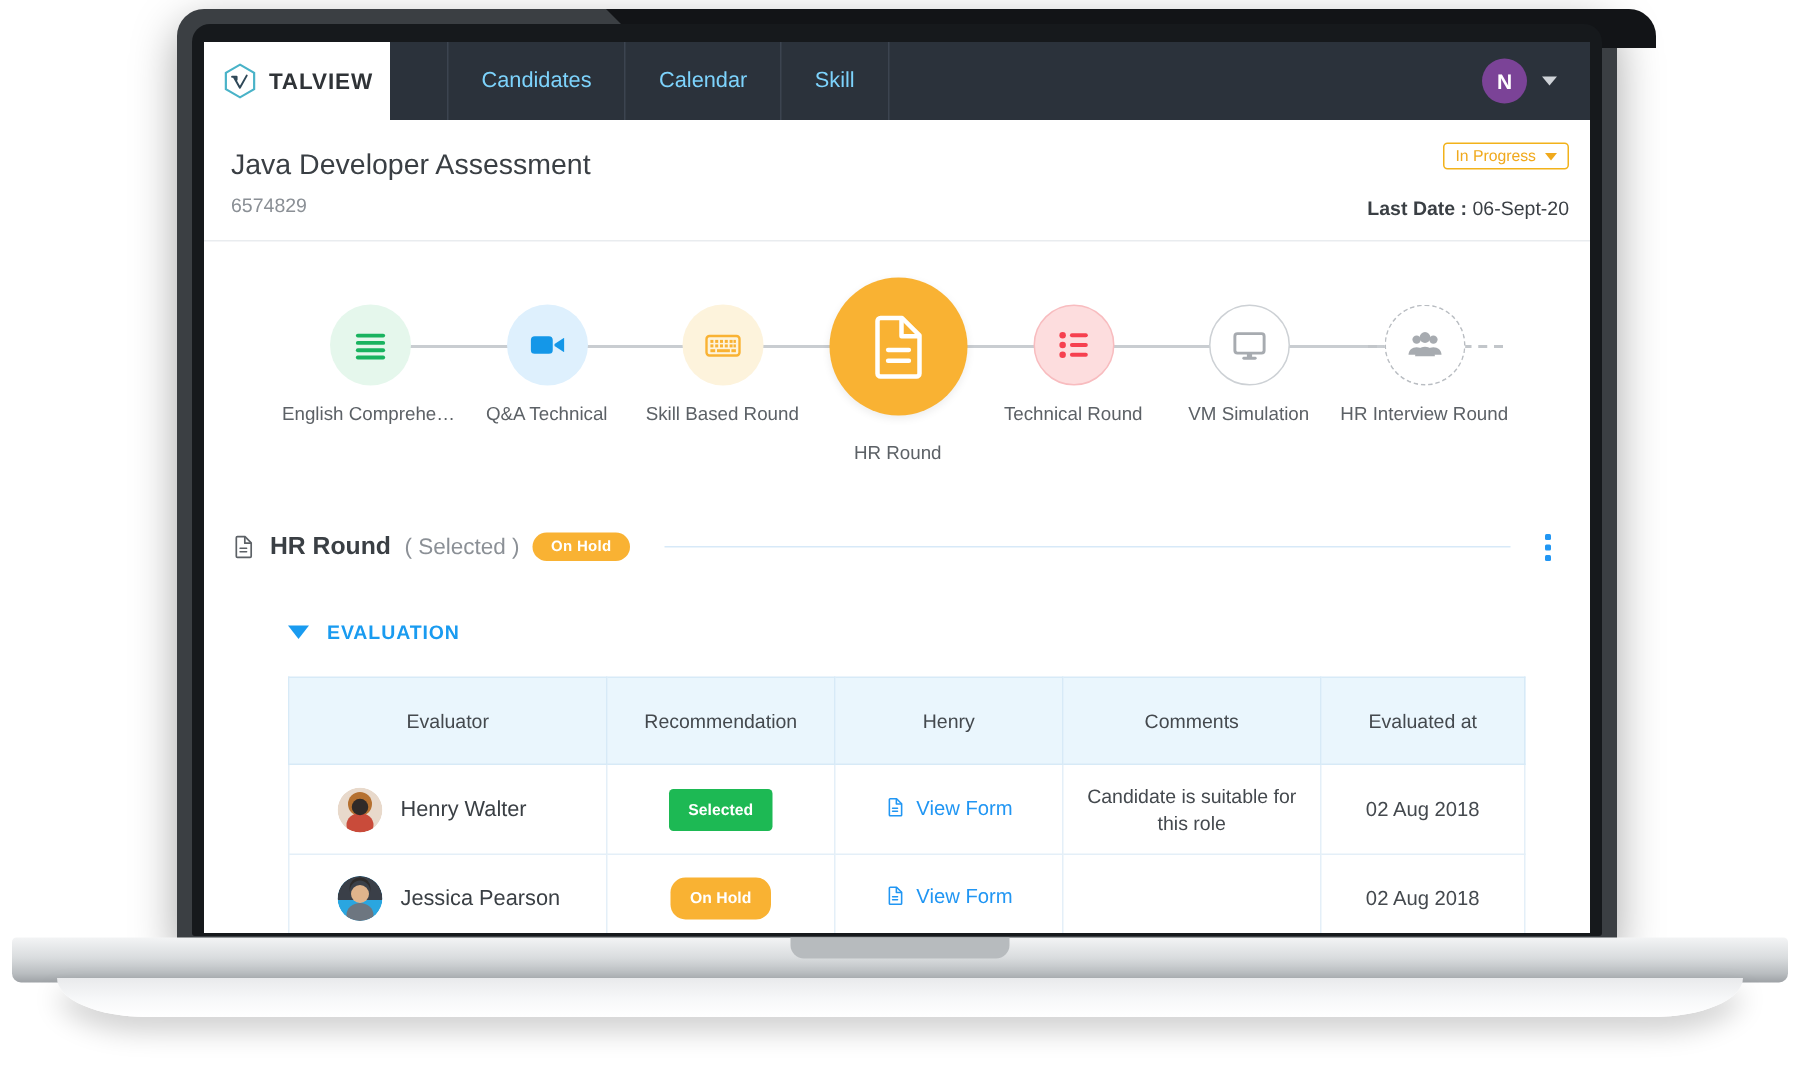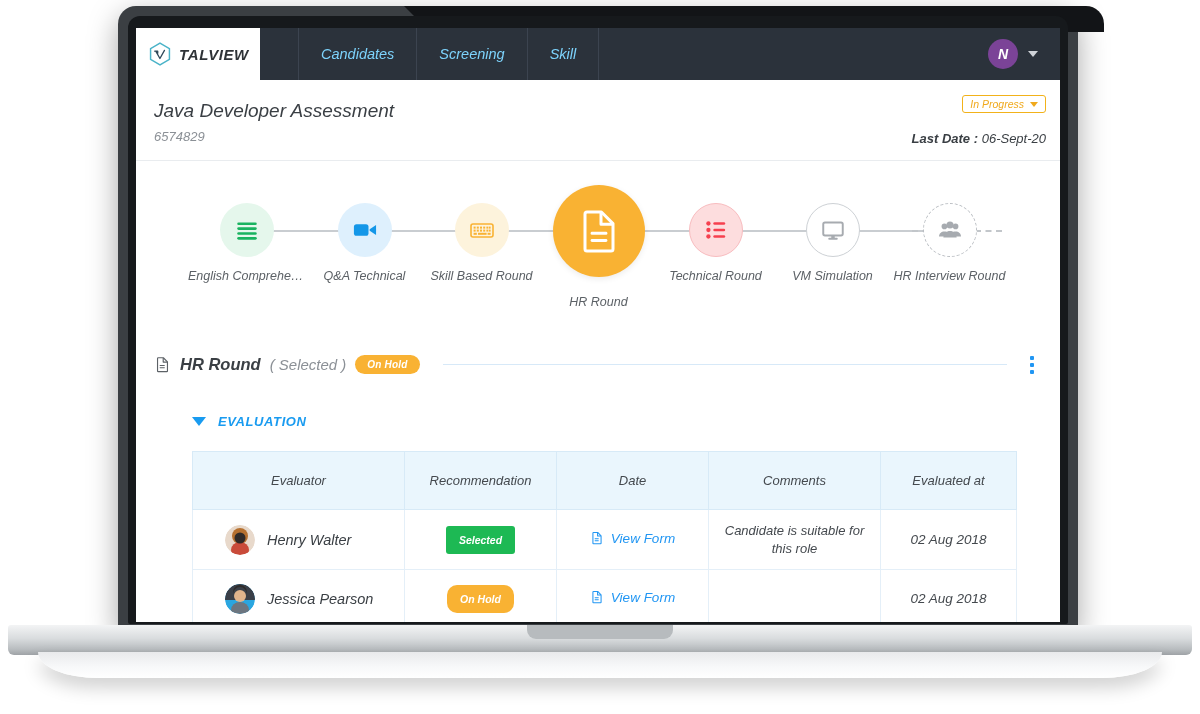--- a/index.html
+++ b/index.html
@@ -4,21 +4,21 @@
 <style>
   * { box-sizing: border-box; margin: 0; padding: 0; }
   html, body {
     width: 1200px; height: 714px;
     background: #ffffff;
     font-family: "Liberation Sans", sans-serif;
     overflow: hidden;
   }
 
   
-  #laptop-mockup { position: relative; width: 1192px; height: 714px; font-style: italic; }
+  #laptop-mockup { position: relative; width: 1192px; height: 714px; }
 
   .lid {
     position: absolute;
     left: 118px; top: 6px;
     width: 960px; height: 625px;
     background: #3b3f43;
     border-radius: 18px 18px 4px 4px;
     box-shadow: 0 10px 30px rgba(0,0,0,.35);
   }
   .lid-cut {
@@ -226,21 +226,21 @@
     <div class="navbar">
       <div class="logo-tab">
         <svg class="logo-hex" viewBox="0 0 32 32">
           <polygon points="16,2.6 27.6,9.3 27.6,22.7 16,29.4 4.4,22.7 4.4,9.3" fill="none" stroke="#4ab3c8" stroke-width="1.8"></polygon>
           <path d="M9.5 12.5 L13.2 12.5 L13.2 15 M10.8 12.5 L15.9 21.5 L21.5 11.6" fill="none" stroke="#2f4858" stroke-width="1.6" stroke-linecap="round" stroke-linejoin="round"></path>
         </svg>
         <span class="logo-text">TALVIEW</span>
       </div>
       <div class="nav-tabs">
         <div class="nav-tab">Candidates</div>
-        <div class="nav-tab">Screening</div>
+        <div class="nav-tab">Calendar</div>
         <div class="nav-tab">Skill</div>
       </div>
       <div class="nav-right">
         <div class="avatar-circle">N</div>
         <div class="caret-down"></div>
       </div>
     </div>
 
     <div class="page-head">
       <div class="page-title">Java Developer Assessment</div>
@@ -389,21 +389,21 @@
     <div class="eval-toggle">
       <span class="tri-down"></span>
       <span class="eval-label">EVALUATION</span>
     </div>
 
     <table class="eval">
       <thead>
         <tr>
           <th style="width:212px">Evaluator</th>
           <th style="width:152px">Recommendation</th>
-          <th style="width:152px">Date</th>
+          <th style="width:152px">Henry</th>
           <th style="width:172px">Comments</th>
           <th style="width:136px">Evaluated at</th>
         </tr>
       </thead>
       <tbody>
         <tr>
           <td>
             <div class="cell-evaluator">
               <svg class="av" viewBox="0 0 30 30">
                 <defs>

